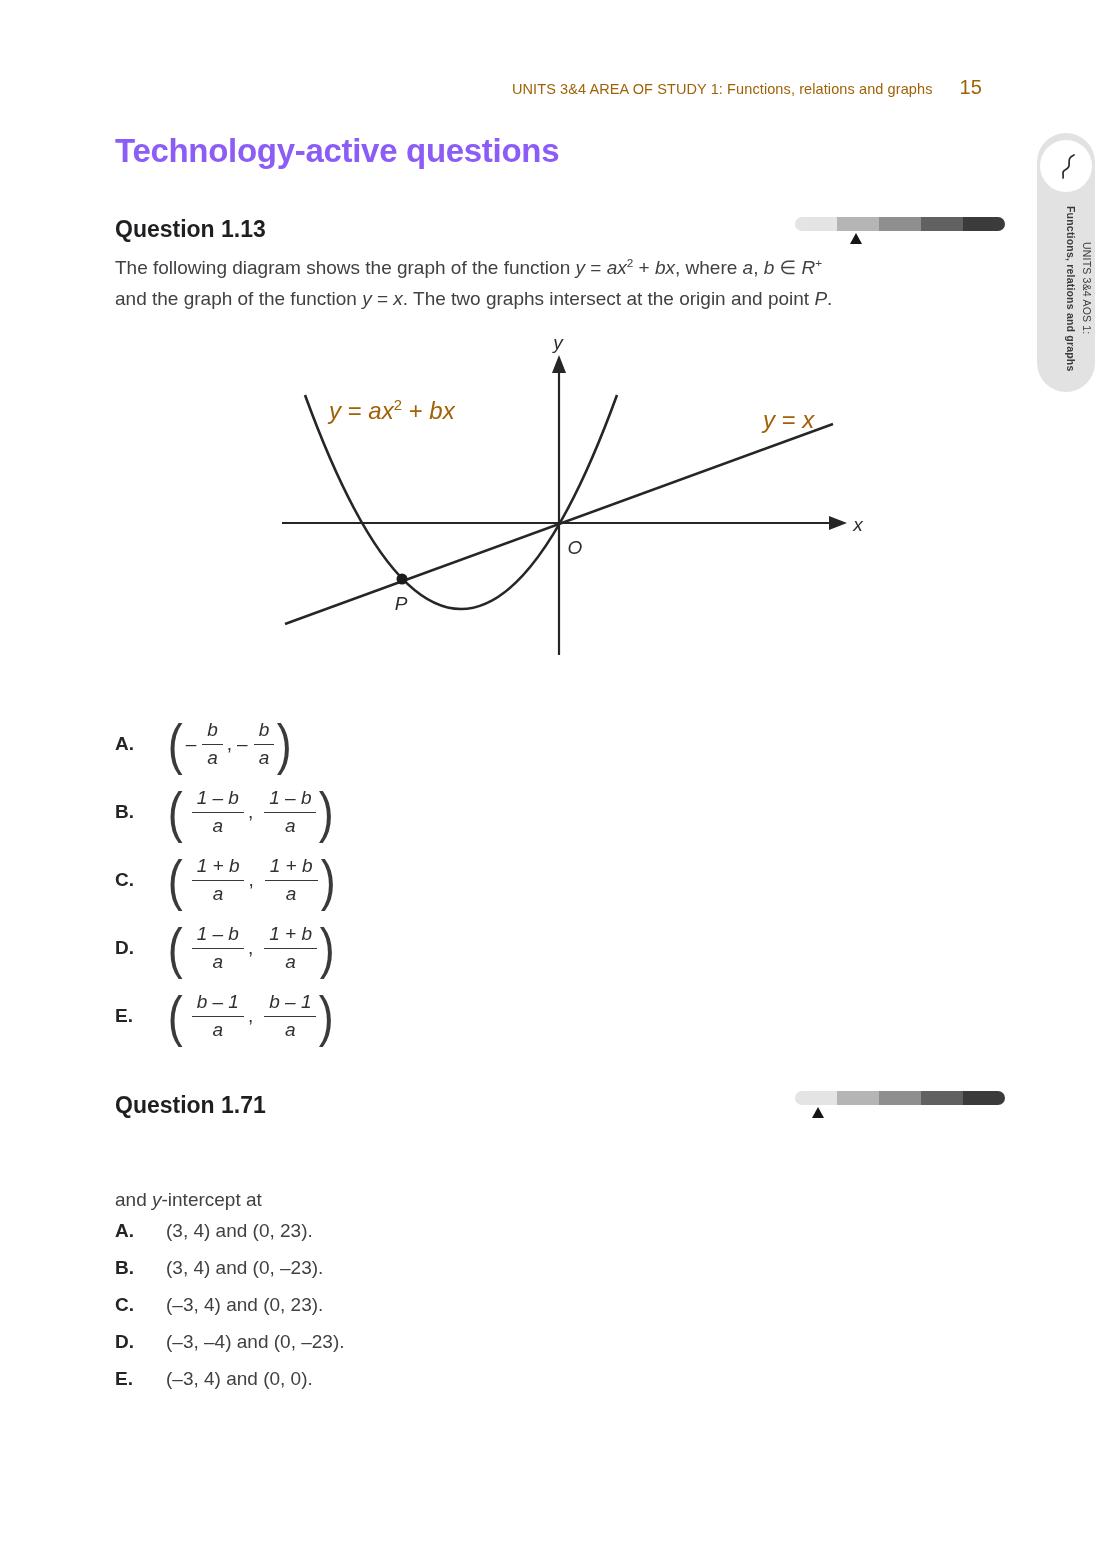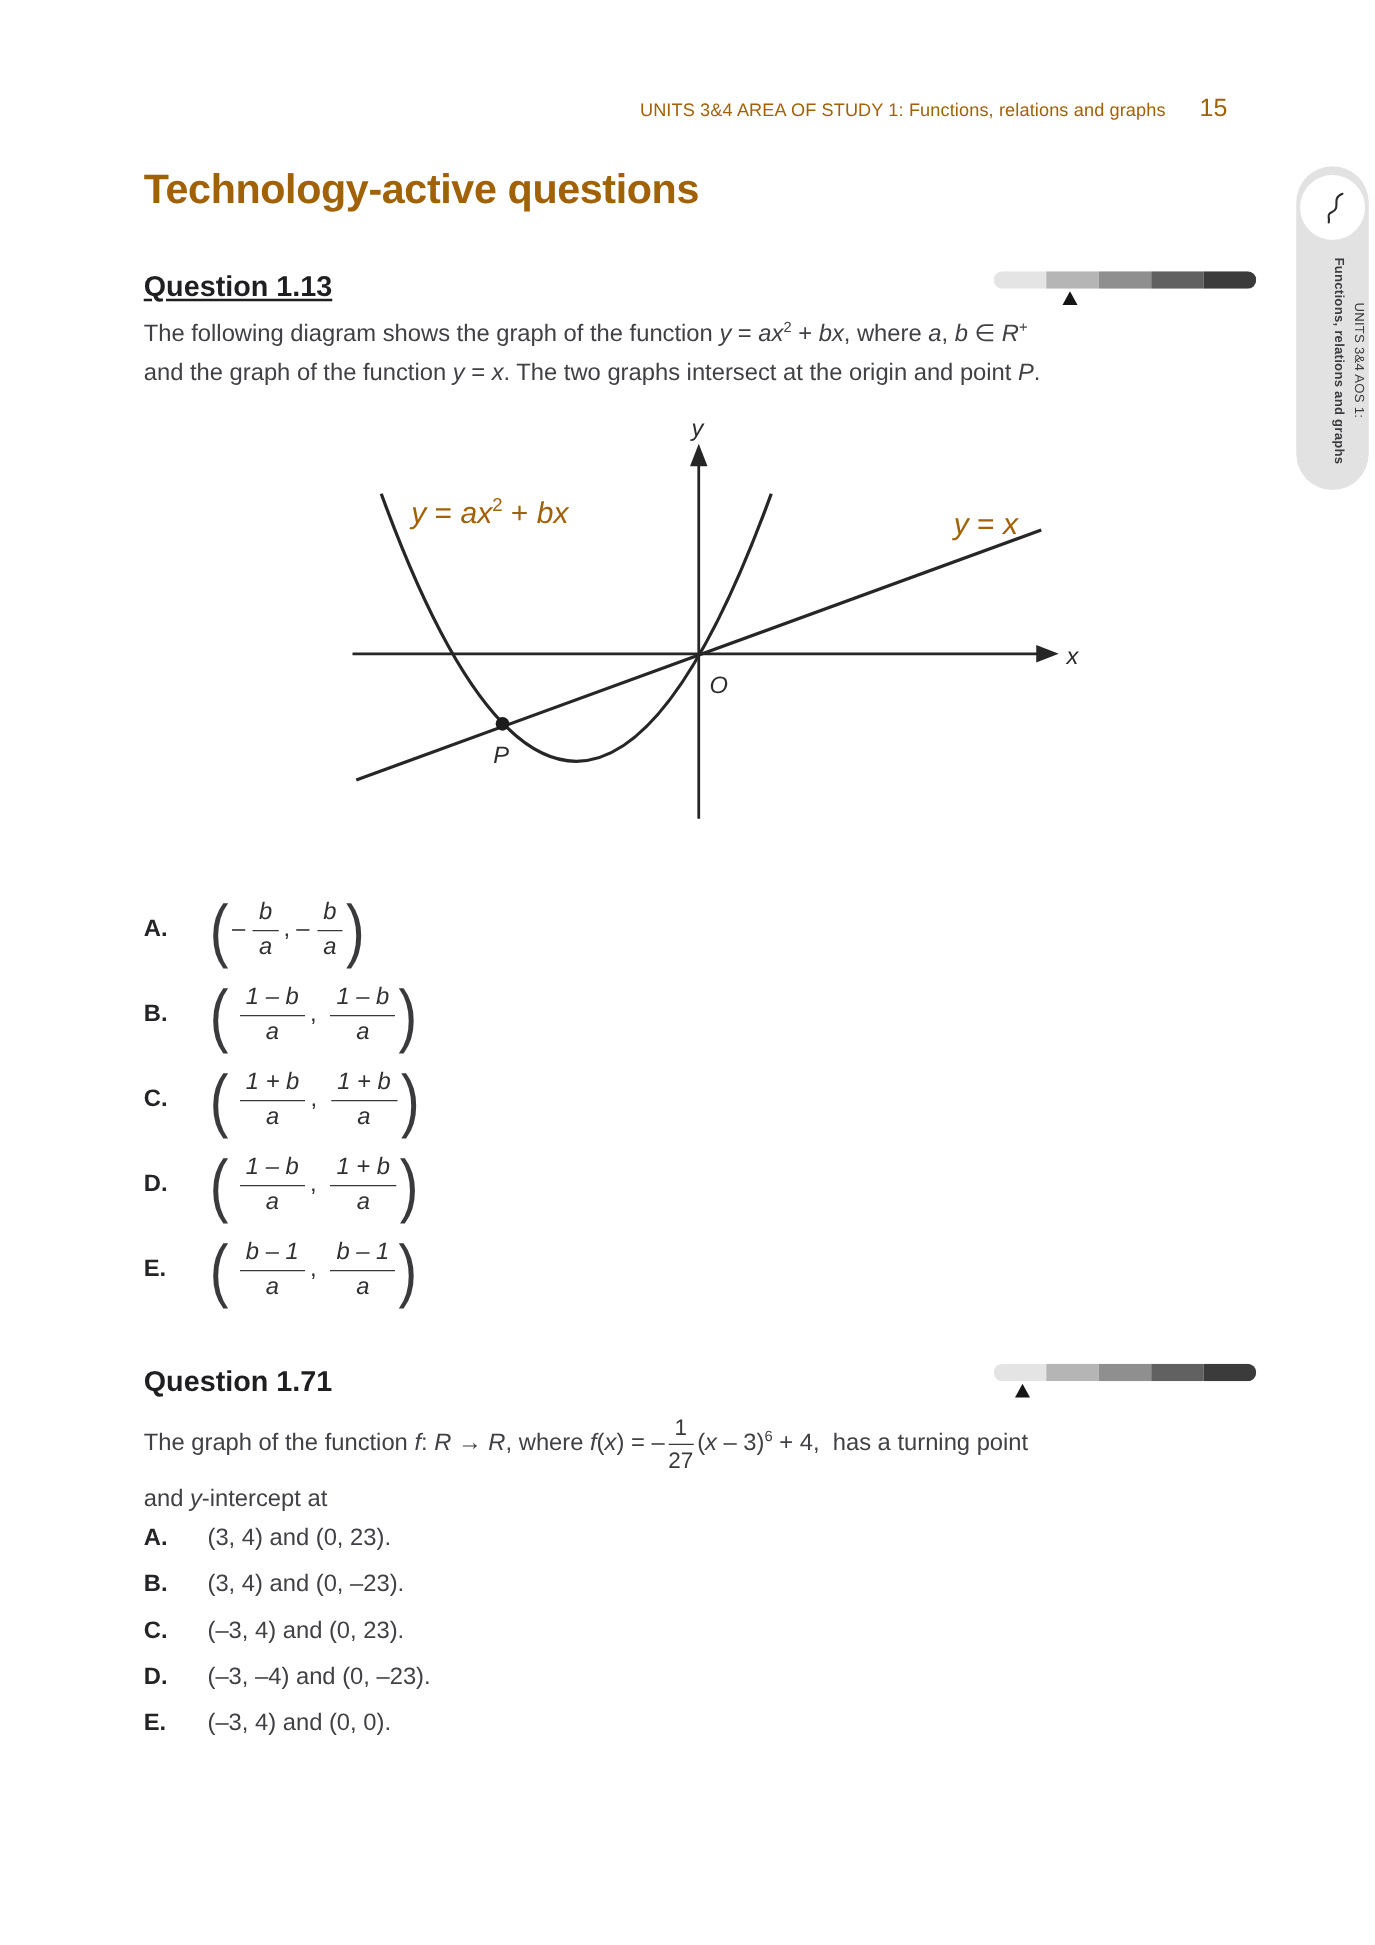--- a/index.html
+++ b/index.html
@@ -10,21 +10,21 @@
   }
   
   .header {
     position:absolute; top:76px; right:118px;
     display:flex; align-items:baseline; gap:27px;
     font-size:14.5px; font-weight:normal; color:#a16207; letter-spacing:.1px;
   }
   .header .pagenum { font-size:20px; }
   .title {
     position:absolute; left:115px; top:132px; margin:0;
-    font-size:33px; font-weight:bold; color:#a16207; letter-spacing:-.3px;
+    font-size:33px; font-weight:bold; color:#8b5cf6; letter-spacing:-.3px;
   }
   
   .sidetab {
     position:absolute; top:133px; right:5px; width:58px; height:259px;
     background:#e2e2e3; border-radius:29px;
   }
   .tabcircle {
     position:absolute; top:7px; left:3px; width:52px; height:52px;
     background:#ffffff; border-radius:50%;
   }
@@ -96,21 +96,21 @@
       </svg>
     </div>
     <div class="tabtext">
       <div class="t1">UNITS 3&amp;4 AOS 1:</div>
       <div class="t2">Functions, relations and graphs</div>
     </div>
   </div>
 
   <h1 class="title">Technology-active questions</h1>
 
-  <h2 class="qhead" style="top:216px;text-decoration:underline;">Question 1.13</h2>
+  <h2 class="qhead" style="top:216px;">Question 1.13</h2>
   <div class="diffwrap" style="left:795px; top:217px;">
     <div class="diffbar">
       <span class="seg" style="background: rgb(228, 228, 228);"></span>
         <span class="seg" style="background: rgb(181, 181, 181);"></span>
         <span class="seg" style="background: rgb(143, 143, 143);"></span>
         <span class="seg" style="background: rgb(97, 97, 97);"></span>
         <span class="seg" style="background: rgb(59, 59, 59);"></span>
     </div>
     <div class="diffmark" style="left: 29%;"></div>
   </div>
@@ -245,28 +245,20 @@
     <div class="diffbar">
       <span class="seg" style="background: rgb(228, 228, 228);"></span>
         <span class="seg" style="background: rgb(181, 181, 181);"></span>
         <span class="seg" style="background: rgb(143, 143, 143);"></span>
         <span class="seg" style="background: rgb(97, 97, 97);"></span>
         <span class="seg" style="background: rgb(59, 59, 59);"></span>
     </div>
     <div class="diffmark" style="left: 11%;"></div>
   </div>
 
-  <div class="mline" style="left:115px; top:1126px; height:58px;">
-    <span>The graph of the function <i>f</i>: <i>R</i> → <i>R</i>, where  <i>f</i>(<i>x</i>) = –</span>
-    <span class="sfrac">
-        <span class="n">1</span>
-        <span class="d">27</span>
-      </span>
-    <span>(<i>x</i> – 3)<sup>6</sup> + 4,&nbsp; has a turning point</span>
-  </div>
   <p class="body" style="left:115px; top:1184px;">and <i>y</i>-intercept at</p>
 
   <div class="opts114">
     <div class="opt114">
       <span class="optletter">A.</span>
       <span>(3, 4) and (0, 23).</span>
     </div>
     <div class="opt114">
       <span class="optletter">B.</span>
       <span>(3, 4) and (0, –23).</span>

